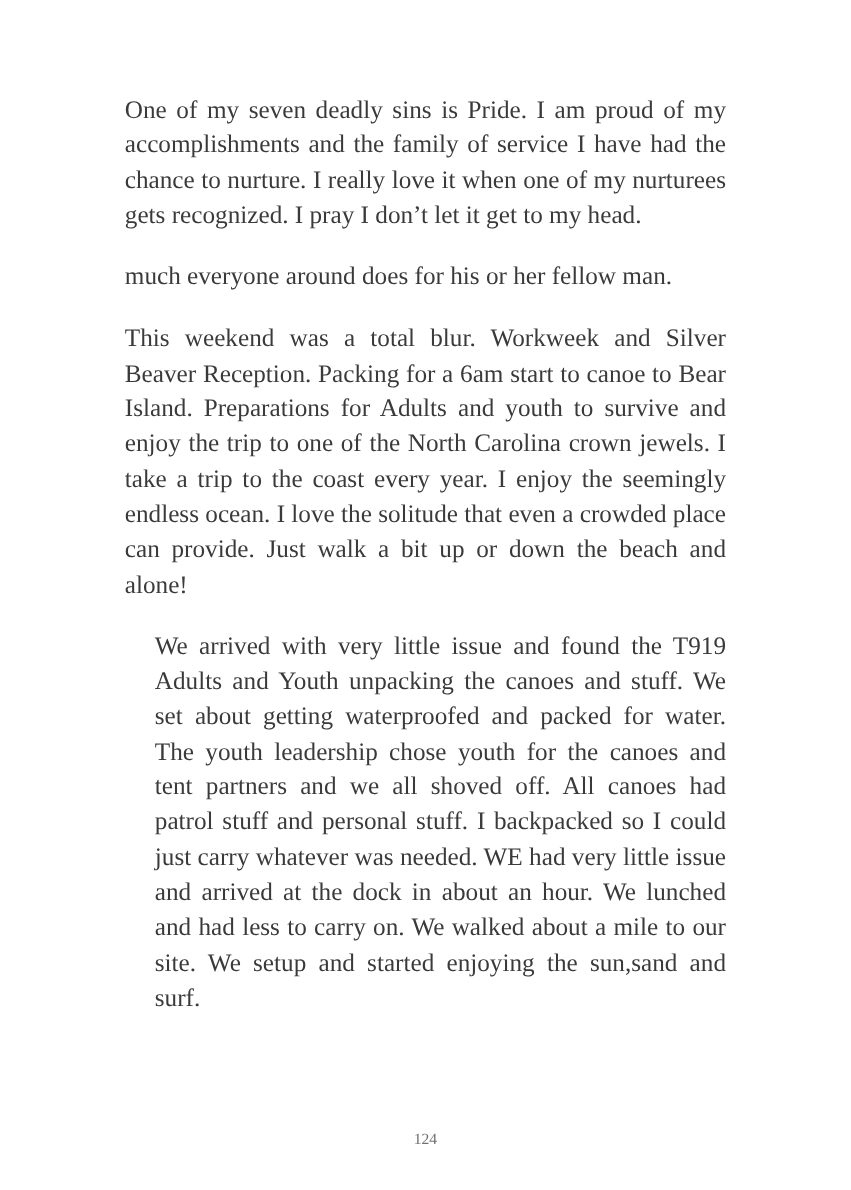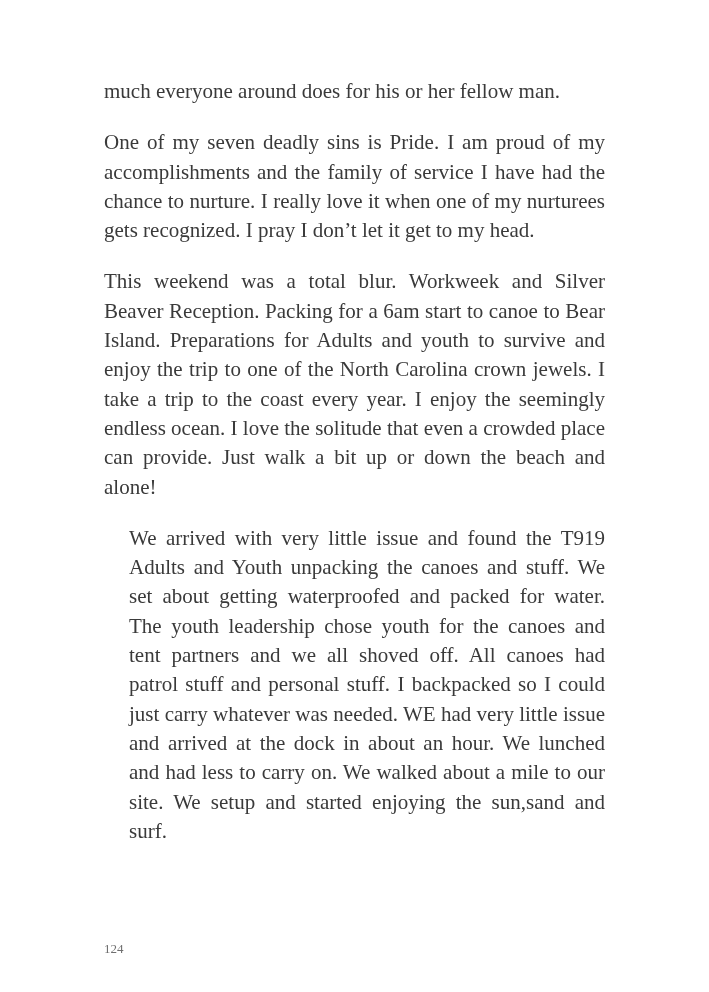--- a/index.html
+++ b/index.html
@@ -36,30 +36,30 @@
   }
   .content p:last-child {
     margin-bottom: 0;
     margin-left: 25px;
   }
   .page-number {
     position: absolute;
     left: 104px;
     width: 501px;
     top: 941px;
-    text-align: left;
+    text-align: center;
     color: var(--page_number);
     font-size: 13px;
     line-height: 16px;
   }
 </style>
 </head>
 <body>
 
 <div class="page">
   <div class="content">
+    <p>One of my seven deadly sins is Pride. I am proud of my accomplishments and the family of service I have had the chance to nurture. I really love it when one of my nurturees gets recognized. I pray I don’t let it get to my head.</p>
     <p>much everyone around does for his or her fellow man.</p>
-    <p>One of my seven deadly sins is Pride. I am proud of my accomplishments and the family of service I have had the chance to nurture. I really love it when one of my nurturees gets recognized. I pray I don’t let it get to my head.</p>
     <p>This weekend was a total blur. Workweek and Silver Beaver Reception. Packing for a 6am start to canoe to Bear Island. Preparations for Adults and youth to survive and enjoy the trip to one of the North Carolina crown jewels. I take a trip to the coast every year. I enjoy the seemingly endless ocean. I love the solitude that even a crowded place can provide. Just walk a bit up or down the beach and alone!</p>
     <p>We arrived with very little issue and found the T919 Adults and Youth unpacking the canoes and stuff. We set about getting waterproofed and packed for water. The youth leadership chose youth for the canoes and tent partners and we all shoved off. All canoes had patrol stuff and personal stuff. I backpacked so I could just carry whatever was needed. WE had very little issue and arrived at the dock in about an hour. We lunched and had less to carry on. We walked about a mile to our site. We setup and started enjoying the sun,sand and surf.</p>
   </div>
   <div class="page-number">124</div>
 </div>
 
 </body></html>

